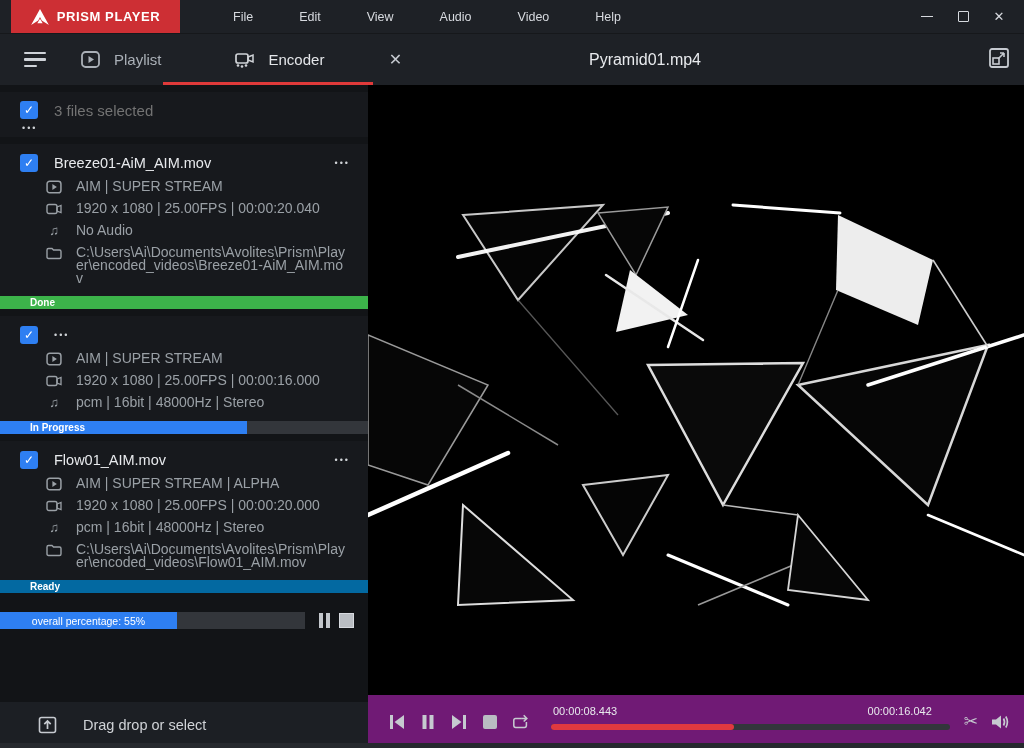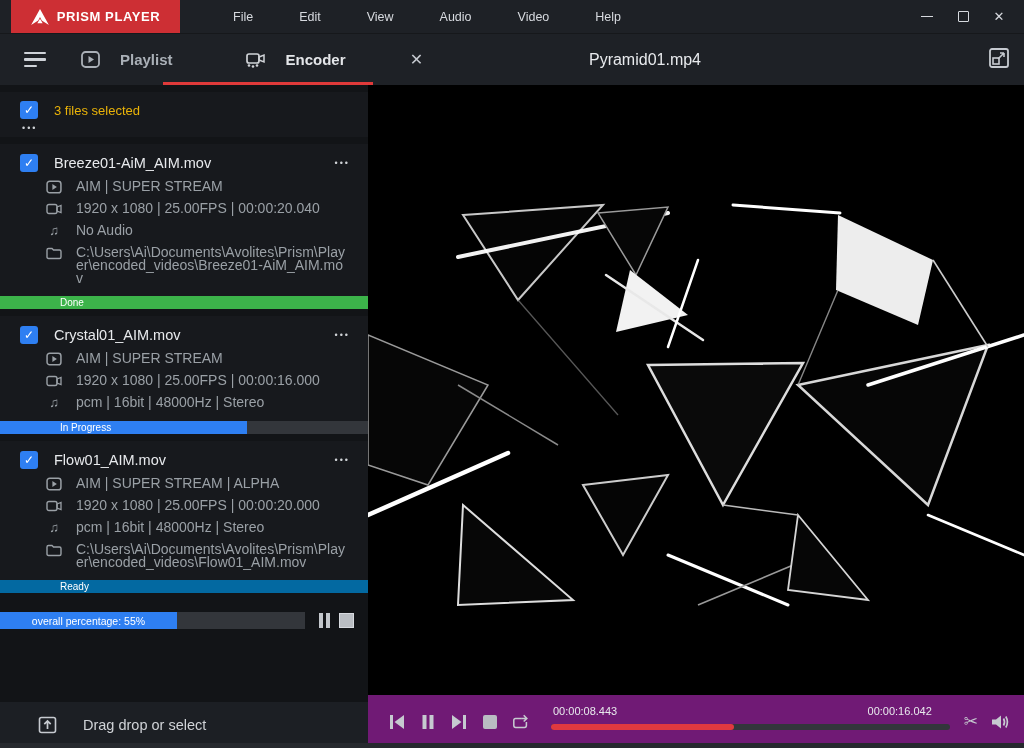--- a/index.html
+++ b/index.html
@@ -17,50 +17,50 @@
   .win-controls { margin-left:auto; display:flex; align-items:center; gap:14px; padding-right:14px; }
   .win-btn { width:22px; height:22px; display:flex; align-items:center; justify-content:center; color:#d7dadf; font-size:13px; }
   .maxbox { width:11px; height:11px; border:1.4px solid #d7dadf; border-radius:1px; }
   .minline { width:12px; height:0; border-top:1.6px solid #d7dadf; display:inline-block; }
 
   
   .tabbar { height:52px; background:#1e2126; border-top:1px solid #16181b; display:flex; align-items:center; position:relative; flex:0 0 auto; }
   .hamburger { width:22px; height:16px; margin-left:24px; display:flex; flex-direction:column; justify-content:space-between; }
   .hamburger span { height:2.4px; background:#cfd3d8; border-radius:1px; }
   .hamburger span:nth-child(3){ width:60%; }
-  .tab { display:flex; align-items:center; gap:20px; padding:18px 10px; height:100%;font-weight:bold; }
+  .tab { display:flex; align-items:center; gap:14px; padding:18px 10px; height:100%; }
   .tab-playlist { margin-left:25px; }
   .tab-encoder { margin-left:52px; }
   .tab-label { font-size:15px; color:#aab0b7; }
   .tab-encoder .tab-label { color:#e4e6e9; }
   .tab-underline { position:absolute; left:163px; bottom:0; width:210px; height:3px; background:#e03a3a; }
   .tab-close { margin-left:48px; color:#c6cad0; font-size:16px; width:26px; text-align:center; }
   .video-title { position:absolute; left:540px; width:210px; text-align:center; font-size:16px; color:#e8eaed; }
   .expand-btn { position:absolute; right:14px; top:13px; width:22px; height:22px; }
 
   
   .main { flex:1 1 auto; display:flex; min-height:0; }
 
   
   .left-panel { width:368px; background:#121417; display:flex; flex-direction:column; padding-top:7px; }
   .sel-card { background:#17191d; padding:9px 0 4px 0; }
   .sel-row { display:flex; align-items:center; gap:16px; padding-left:20px; }
-  .sel-label { font-size:13px; color:#eab308; }
+  .sel-label { font-size:15px; color:#737373; }
   .kebab { color:#cfd2d6; font-size:9px; letter-spacing:2px; }
   .sel-kebab { display:block; padding:4px 0 0 22px; }
   .checkbox { width:18px; height:18px; background:#2e7ff2; border-radius:3px; display:flex; align-items:center; justify-content:center; color:#fff; font-size:12px; flex:0 0 auto; }
   .file-card { background:#17191d; margin-top:7px; padding:8px 0 0 0; }
   .file-head { display:flex; align-items:center; gap:16px; padding:2px 18px 4px 20px; }
   .file-name { font-size:14.5px; color:#e8eaed; flex:1 1 auto; }
   .detail-row { display:flex; gap:14px; padding:4px 20px 4px 46px; align-items:flex-start; }
   .dicon { width:16px; height:14px; flex:0 0 auto; color:#9aa0a6; font-size:13px; line-height:14px; text-align:center; }
   .dtext { font-size:14px; color:#9aa0a6; line-height:13px; word-break:break-all; max-width:276px; }
   .status-track { height:13px; background:#33363b; margin-top:7px; position:relative; overflow:hidden; }
   .status-fill { height:100%; }
-  .status-label { font-size:10px; font-weight:normal; color:#fff; line-height:13px; padding-left:60px; white-space:nowrap; display:block; }
+  .status-label { font-size:10px; font-weight:bold; color:#fff; line-height:13px; padding-left:30px; white-space:nowrap; display:block; }
 
   .overall-row { margin-top:19px; display:flex; align-items:center; }
   .overall-track { width:305px; height:17px; background:#33363b; position:relative; }
   .overall-fill { height:100%; display:flex; align-items:center; justify-content:center; }
   .overall-label { font-size:10.5px; color:#fff; white-space:nowrap; }
   .enc-btns { display:flex; align-items:center; gap:9px; margin-left:14px; }
   .enc-pause { display:flex; gap:3px; }
   .enc-pause span { width:4px; height:15px; background:#c3c7cc; }
   .enc-stop { width:15px; height:15px; background:#b9bdc2; border:1px solid #d7dadf; }
 
@@ -199,21 +199,20 @@
         <div class="status-track">
           <div class="status-fill" style="width: 100%; background: rgb(60, 179, 74);">
             <span class="status-label">Done</span>
           </div>
         </div>
       </div>
 
       <div class="file-card">
         <div class="file-head">
           <span class="checkbox">✓</span>
-          <span class="file-name">Crystal01_AIM.mov</span>
           <span class="kebab">•••</span>
         </div>
         <div class="detail-row">
           <svg class="dicon" width="15" height="13" viewBox="0 0 15 13">
               <rect x="1" y="1" width="13" height="11" rx="2.5" fill="none" stroke="#9aa0a6" stroke-width="1.4"></rect>
               <polygon points="6,3.8 10.2,6.5 6,9.2" fill="#9aa0a6"></polygon>
             </svg>
           <span class="dtext">AIM | SUPER STREAM</span>
         </div>
         <div class="detail-row">

